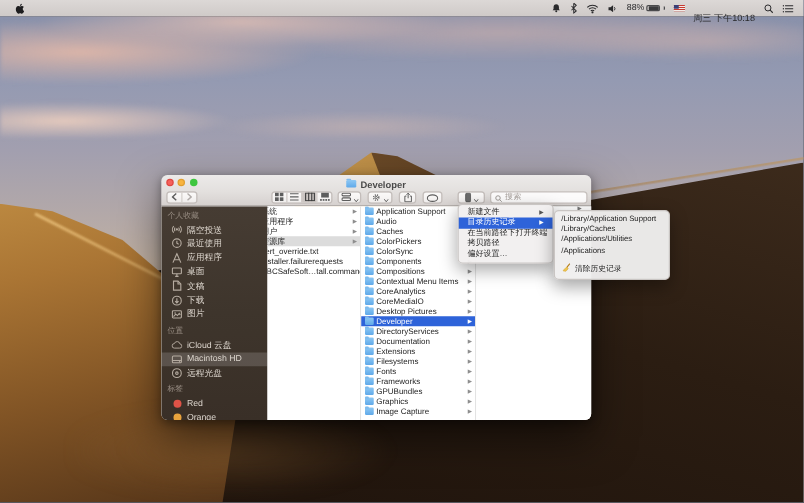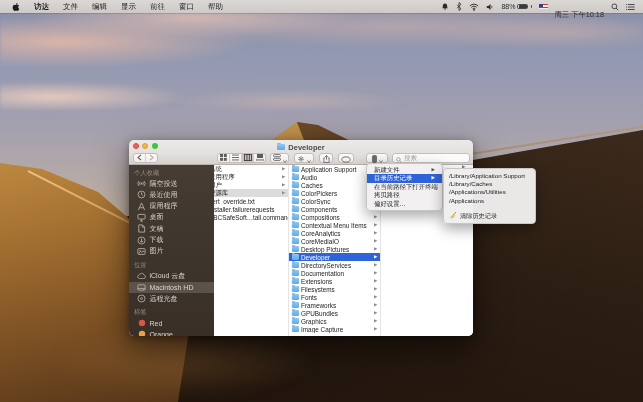--- a/index.html
+++ b/index.html
@@ -151,29 +151,20 @@
     <div class="sand-glow"></div>
   </div>
 
   <div class="menubar">
     <div class="mb-left">
       <span class="apple">
         <svg width="9" height="10" viewBox="0 0 10 11">
             <path fill="#1d1d1f" d="M6.9 5.6c0-1.1.9-1.6 1-1.7-.6-.8-1.4-.9-1.7-.9-.7-.1-1.4.4-1.7.4-.3 0-.9-.4-1.5-.4-.8 0-1.5.5-1.9 1.3-.8 1.4-.2 3.4.6 4.5.4.5.8 1.1 1.4 1.1.6 0 .8-.4 1.5-.4s.9.4 1.5.4c.6 0 1-.5 1.4-1 .4-.6.6-1.2.6-1.2s-1.2-.5-1.2-2.1zM5.7 2.4c.3-.4.5-.9.4-1.4-.4 0-1 .3-1.3.7-.3.3-.5.9-.4 1.3.5 0 .9-.2 1.3-.6z"></path>
           </svg>
       </span>
-      <span class="mb-menus" style="display:flex">
-          <span class="mb-item bold">访达</span>
-          <span class="mb-item">文件</span>
-          <span class="mb-item">编辑</span>
-          <span class="mb-item">显示</span>
-          <span class="mb-item">前往</span>
-          <span class="mb-item">窗口</span>
-          <span class="mb-item">帮助</span>
-        </span>
     </div>
     <div class="mb-right">
       <span>
         <svg width="8" height="9" viewBox="0 0 10 10">
             <path fill="#2a2a2c" d="M5 1.1c-1.7 0-2.7 1.2-2.7 3.1v1.7L1.4 7.2h7.2L7.7 5.9V4.2C7.7 2.3 6.7 1.1 5 1.1z"></path>
             <circle cx="5" cy="8.2" r="1" fill="#2a2a2c"></circle>
           </svg>
       </span>
       <span>
         <svg width="6" height="9" viewBox="0 0 6 10">

